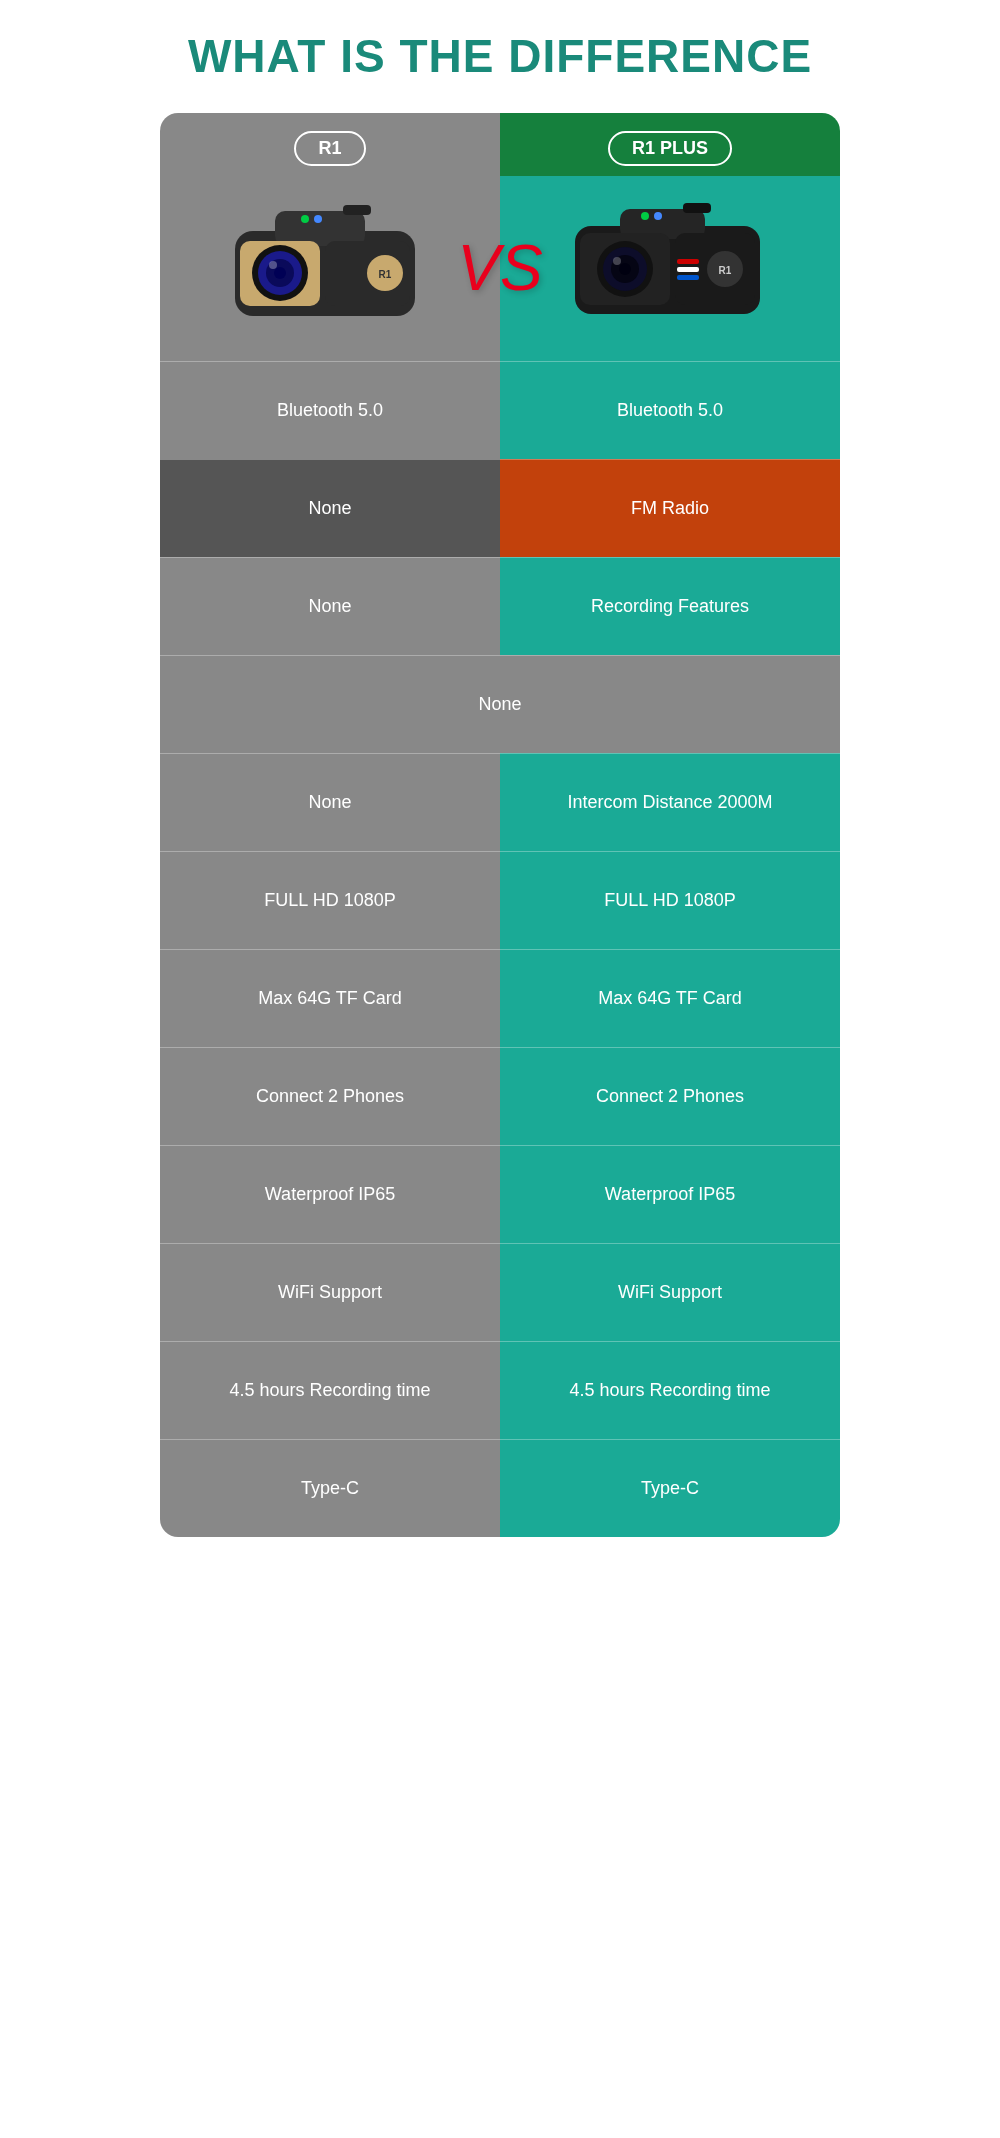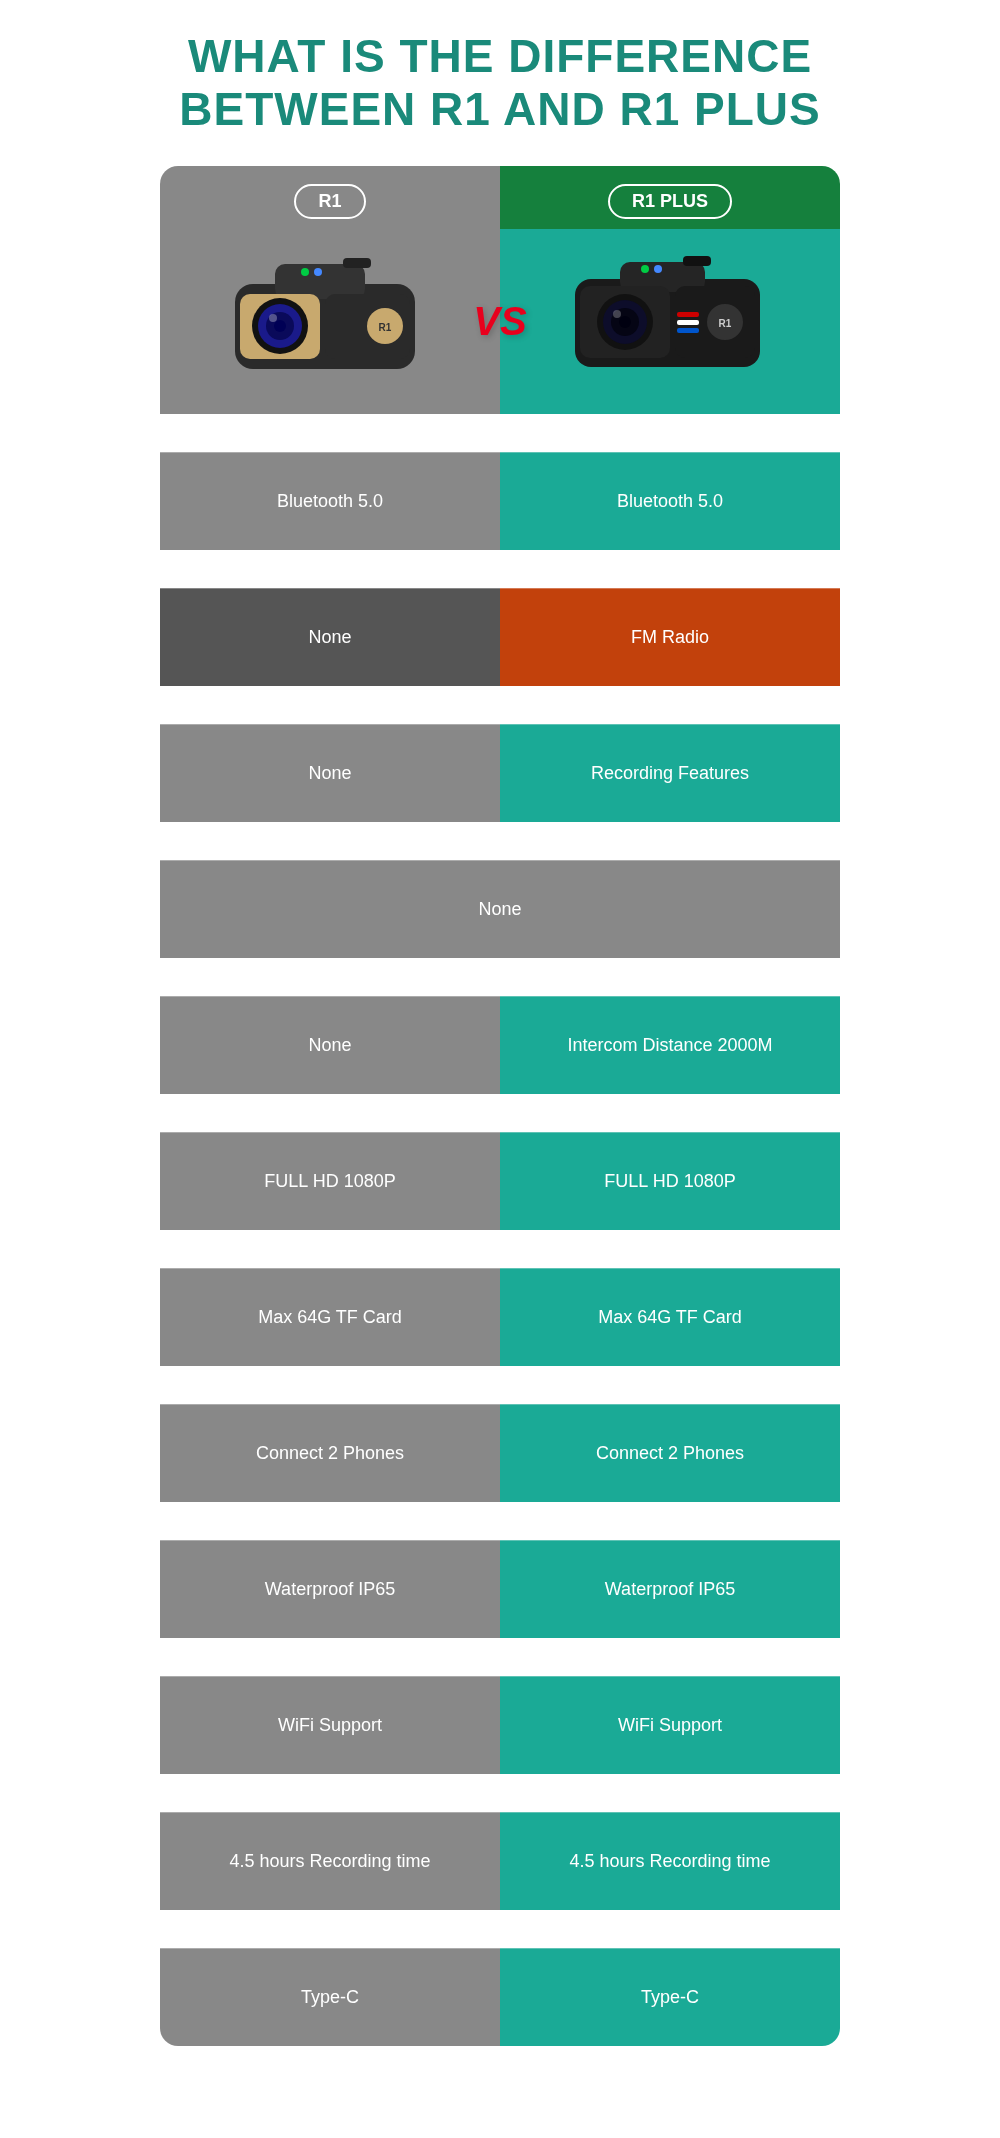--- a/index.html
+++ b/index.html
@@ -58,21 +58,20 @@
       display: flex;
       justify-content: center;
       align-items: center;
       padding: 38px 10px;
       font-size: 18px;
       color: #ffffff;
       text-align: center;
       border-top: 1px solid rgba(255,255,255,0.3);
       font-weight: 400;
       min-height: 70px;
-      margin-top: 38px;
     }
 
     .feature-cell-r1 {
       background: #888888;
     }
 
     .feature-cell-r1plus {
       background: #1aaa96;
     }
 
@@ -138,36 +137,35 @@
 
     .image-cell-r1plus {
       background: #1aaa96;
     }
 
     .vs-overlay {
       position: absolute;
       left: 50%;
       top: 50%;
       transform: translate(-50%, -50%);
-      font-size: 40px;
-      font-weight: 700;
+      font-size: 64px;
+      font-weight: 400;
       color: #e8001d;
       font-style: italic;
       z-index: 20;
       text-shadow: 2px 2px 6px rgba(0,0,0,0.2);
       line-height: 1;
     }
   </style>
 </head>
 <body>
 
 <div class="page-container">
   <h1 class="main-title">
     <span>WHAT IS THE DIFFERENCE</span><br>
-    <span>BETWEEN R1 AND R1 PLUS</span>
   </h1>
 
   <div style="width:100%; border-radius:2px; overflow:hidden; display:flex; flex-direction:column;">
 
     <div class="header-row">
       <div class="header-cell header-cell-r1">
         <span class="product-label">R1</span>
       </div>
       <div class="header-cell header-cell-r1plus">
         <span class="product-label">R1 PLUS</span>

